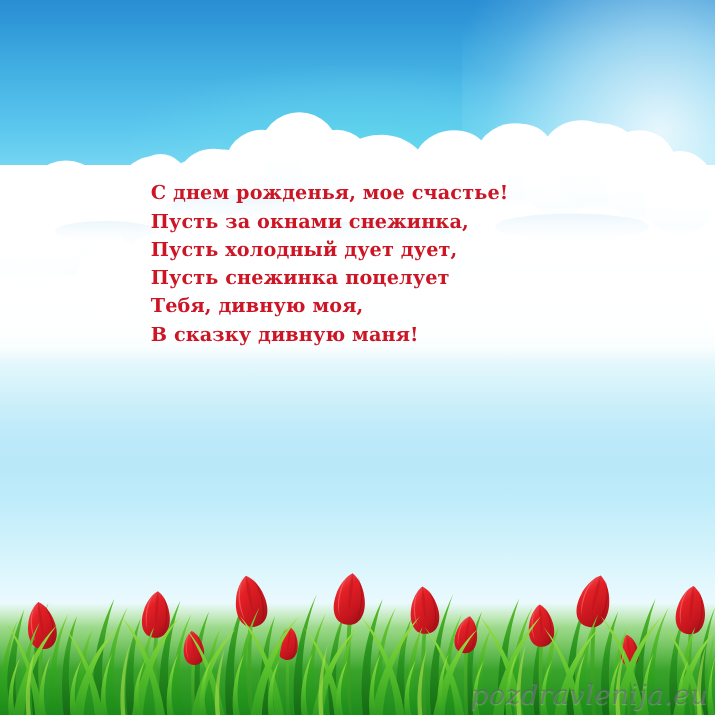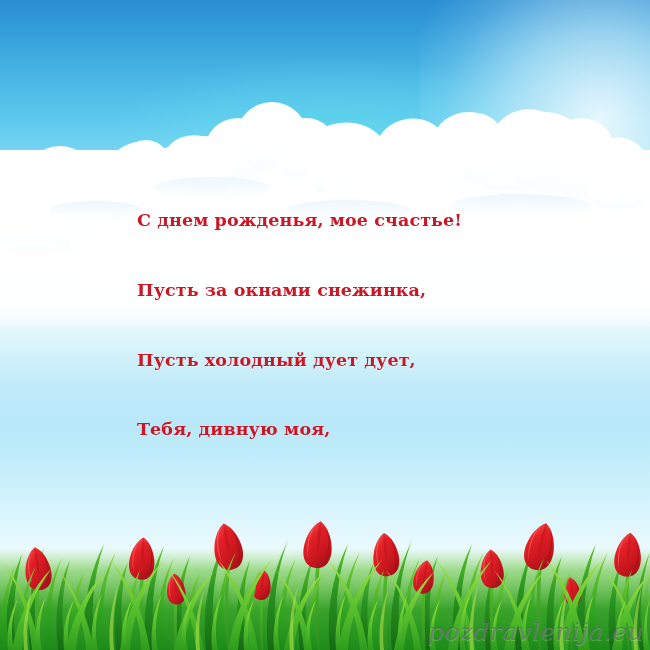--- a/index.html
+++ b/index.html
@@ -92,21 +92,21 @@
     width: 470px;
     color: #cc1626;
     font-family: "DejaVu Serif", "Liberation Serif", serif;
     font-size: 17.5px;
     font-weight: 700;
     line-height: 25.8px;
     letter-spacing: 0.1px;
     white-space: nowrap;
     text-shadow: 0 1px 0 rgba(255,255,255,0.55);
   }
-  .verse .vline { display: block; margin-top: 44px; }
+  .verse .vline { display: block; }
 
   
   .grasslayer {
     position: absolute;
     left: 0;
     bottom: 0;
     width: 650px;
     height: 160px;
     pointer-events: none;
   }
@@ -228,21 +228,23 @@
       </g>
 
       <rect x="0" y="250" width="650" height="80" fill="url(#cloudFade)" opacity="0.85"></rect>
     </svg>
   </div>
 
   <div class="verse">
     <span class="vline">С днем рожденья, мое счастье!</span>
     <span class="vline">Пусть за окнами снежинка,</span>
     <span class="vline">Пусть холодный дует дует,</span>
+    <span class="vline">Пусть снежинка поцелует</span>
     <span class="vline">Тебя, дивную моя,</span>
+    <span class="vline">В сказку дивную маня!</span>
   </div>
 
   <div class="grasslayer">
     <svg width="650" height="160" viewBox="0 0 650 160" xmlns="http://www.w3.org/2000/svg">
       <defs>
         <linearGradient id="bladeA" x1="0" y1="1" x2="0" y2="0">
           <stop offset="0%" stop-color="#1c8a19"></stop>
           <stop offset="45%" stop-color="#34a722"></stop>
           <stop offset="100%" stop-color="#7fd139"></stop>
         </linearGradient>

